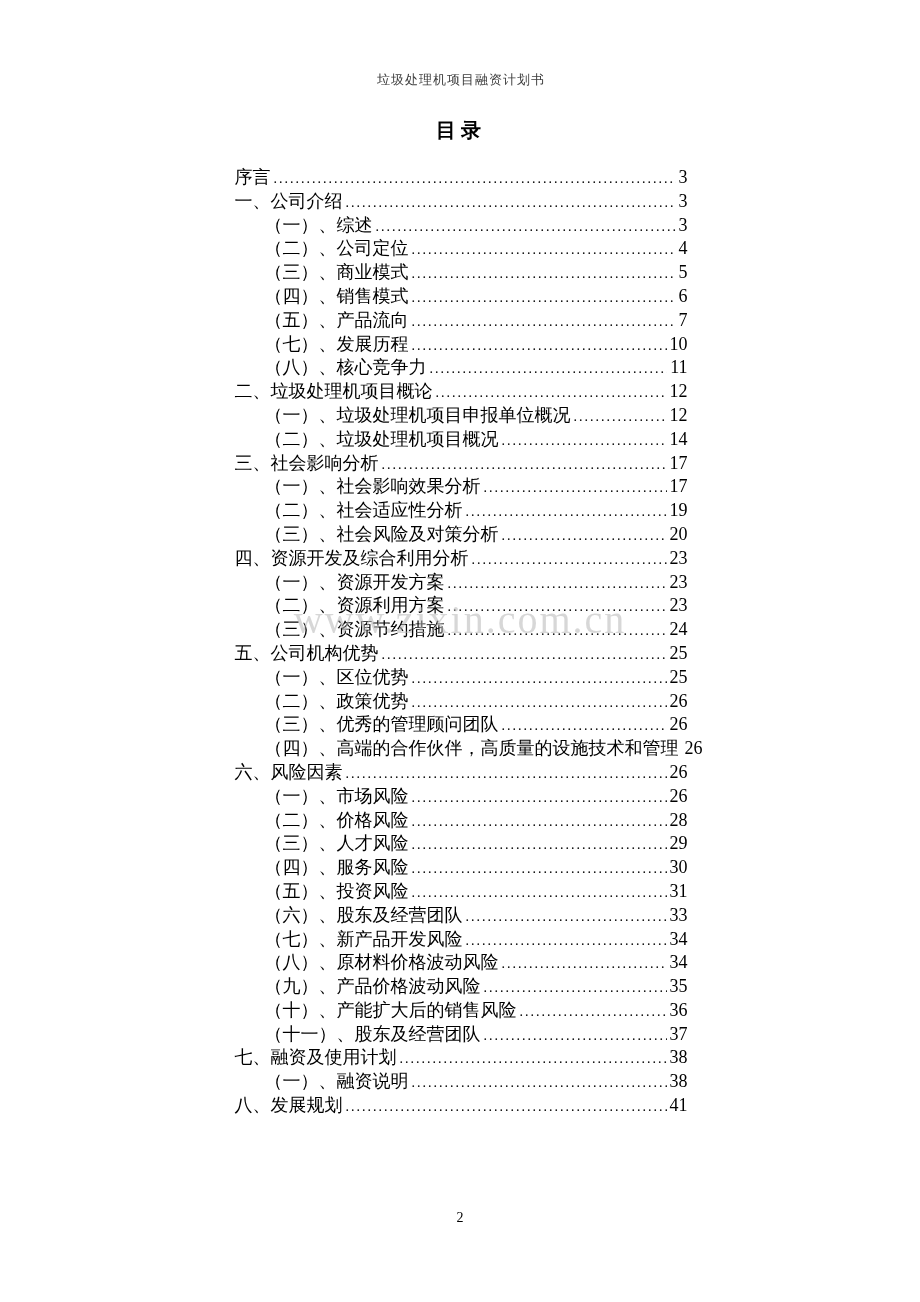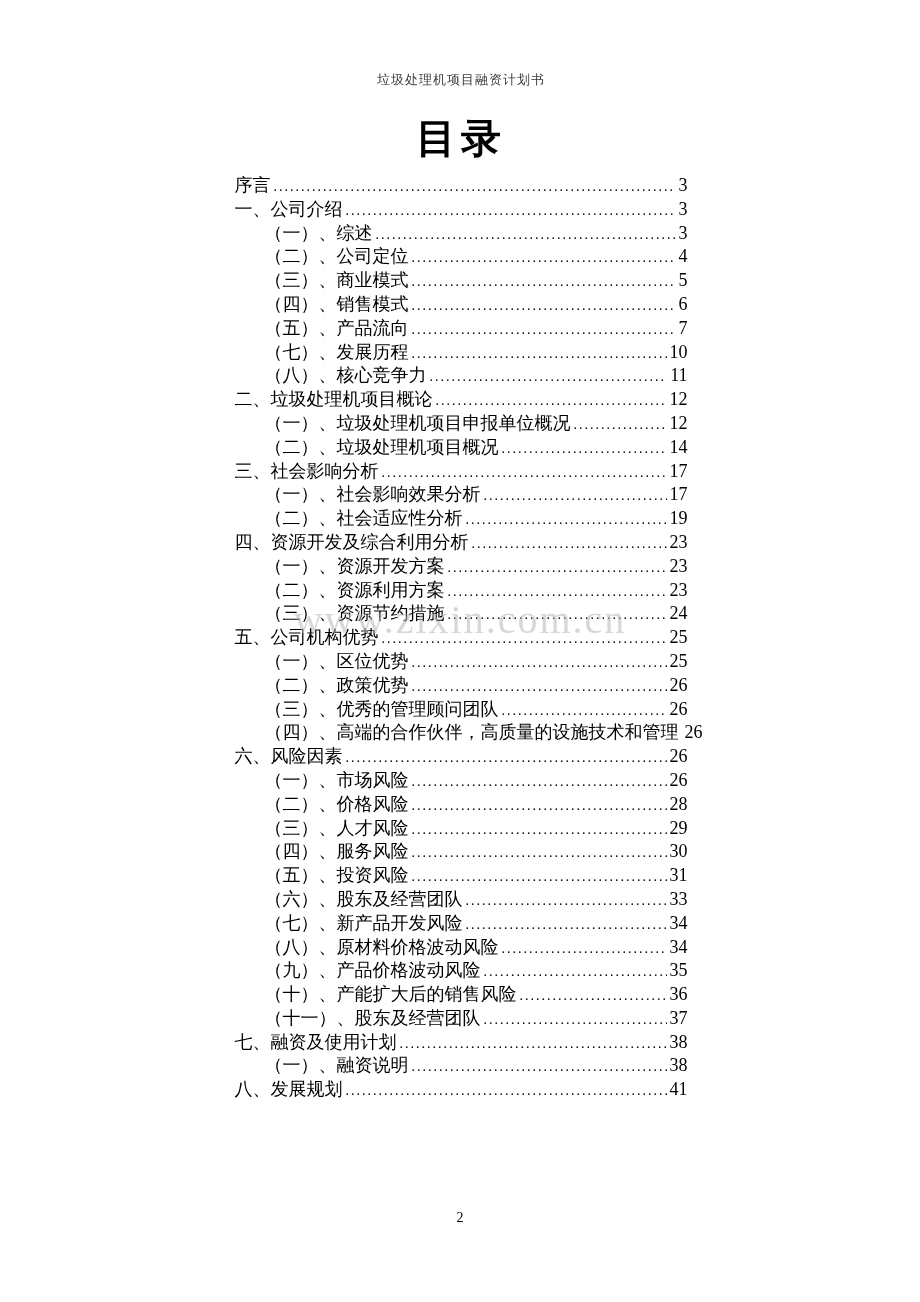--- a/index.html
+++ b/index.html
@@ -21,24 +21,24 @@
     font-size: 13px;
     color: #3d3d3d;
     letter-spacing: 1px;
     line-height: 16px;
   }
 
   .doc-title {
     text-align: center;
     font-family: "Liberation Sans", sans-serif;
     font-weight: bold;
-    font-size: 40px;
+    font-size: 20px;
     color: #000;
     letter-spacing: 5px;
-    margin-top: 28px;
+    margin-top: 20px;
     line-height: 44px;
   }
 
   .toc-list {
     margin-top: 14px;
   }
 
   .toc-row {
     display: flex;
     align-items: baseline;
@@ -170,20 +170,25 @@
       <div class="toc-row indent">
     <span class="toc-label">（一）、社会影响效果分析</span>
     <span class="toc-leader"></span>
     <span class="toc-page">17</span>
   </div>
       <div class="toc-row indent">
     <span class="toc-label">（二）、社会适应性分析</span>
     <span class="toc-leader"></span>
     <span class="toc-page">19</span>
   </div>
+      <div class="toc-row indent">
+    <span class="toc-label">（三）、社会风险及对策分析</span>
+    <span class="toc-leader"></span>
+    <span class="toc-page">20</span>
+  </div>
       <div class="toc-row">
     <span class="toc-label">四、资源开发及综合利用分析</span>
     <span class="toc-leader"></span>
     <span class="toc-page">23</span>
   </div>
       <div class="toc-row indent">
     <span class="toc-label">（一）、资源开发方案</span>
     <span class="toc-leader"></span>
     <span class="toc-page">23</span>
   </div>

